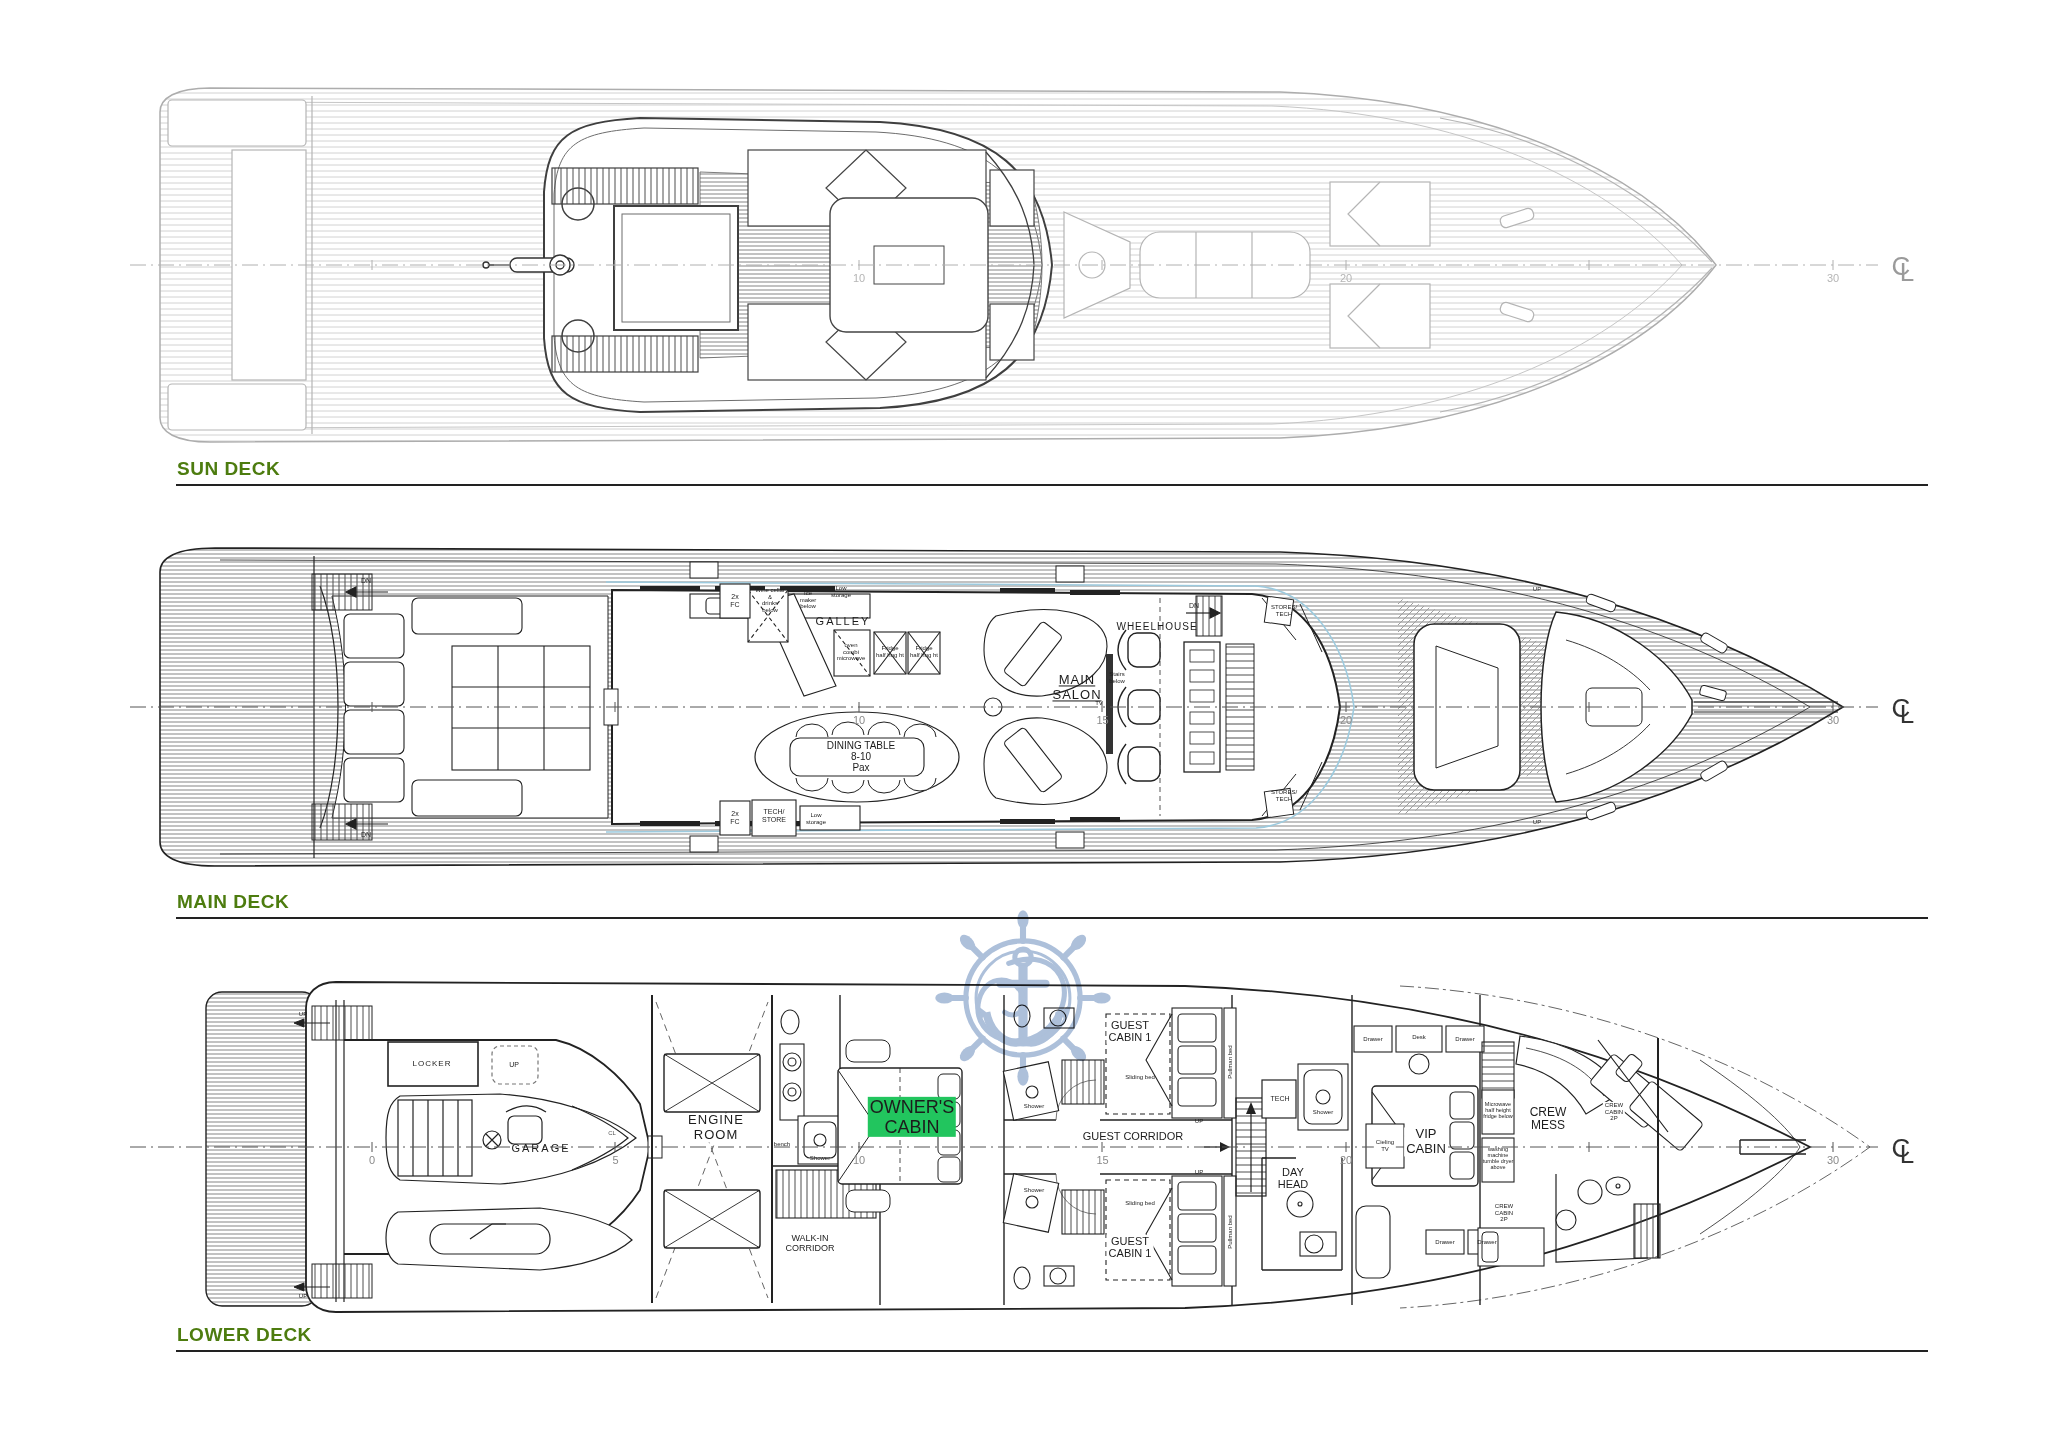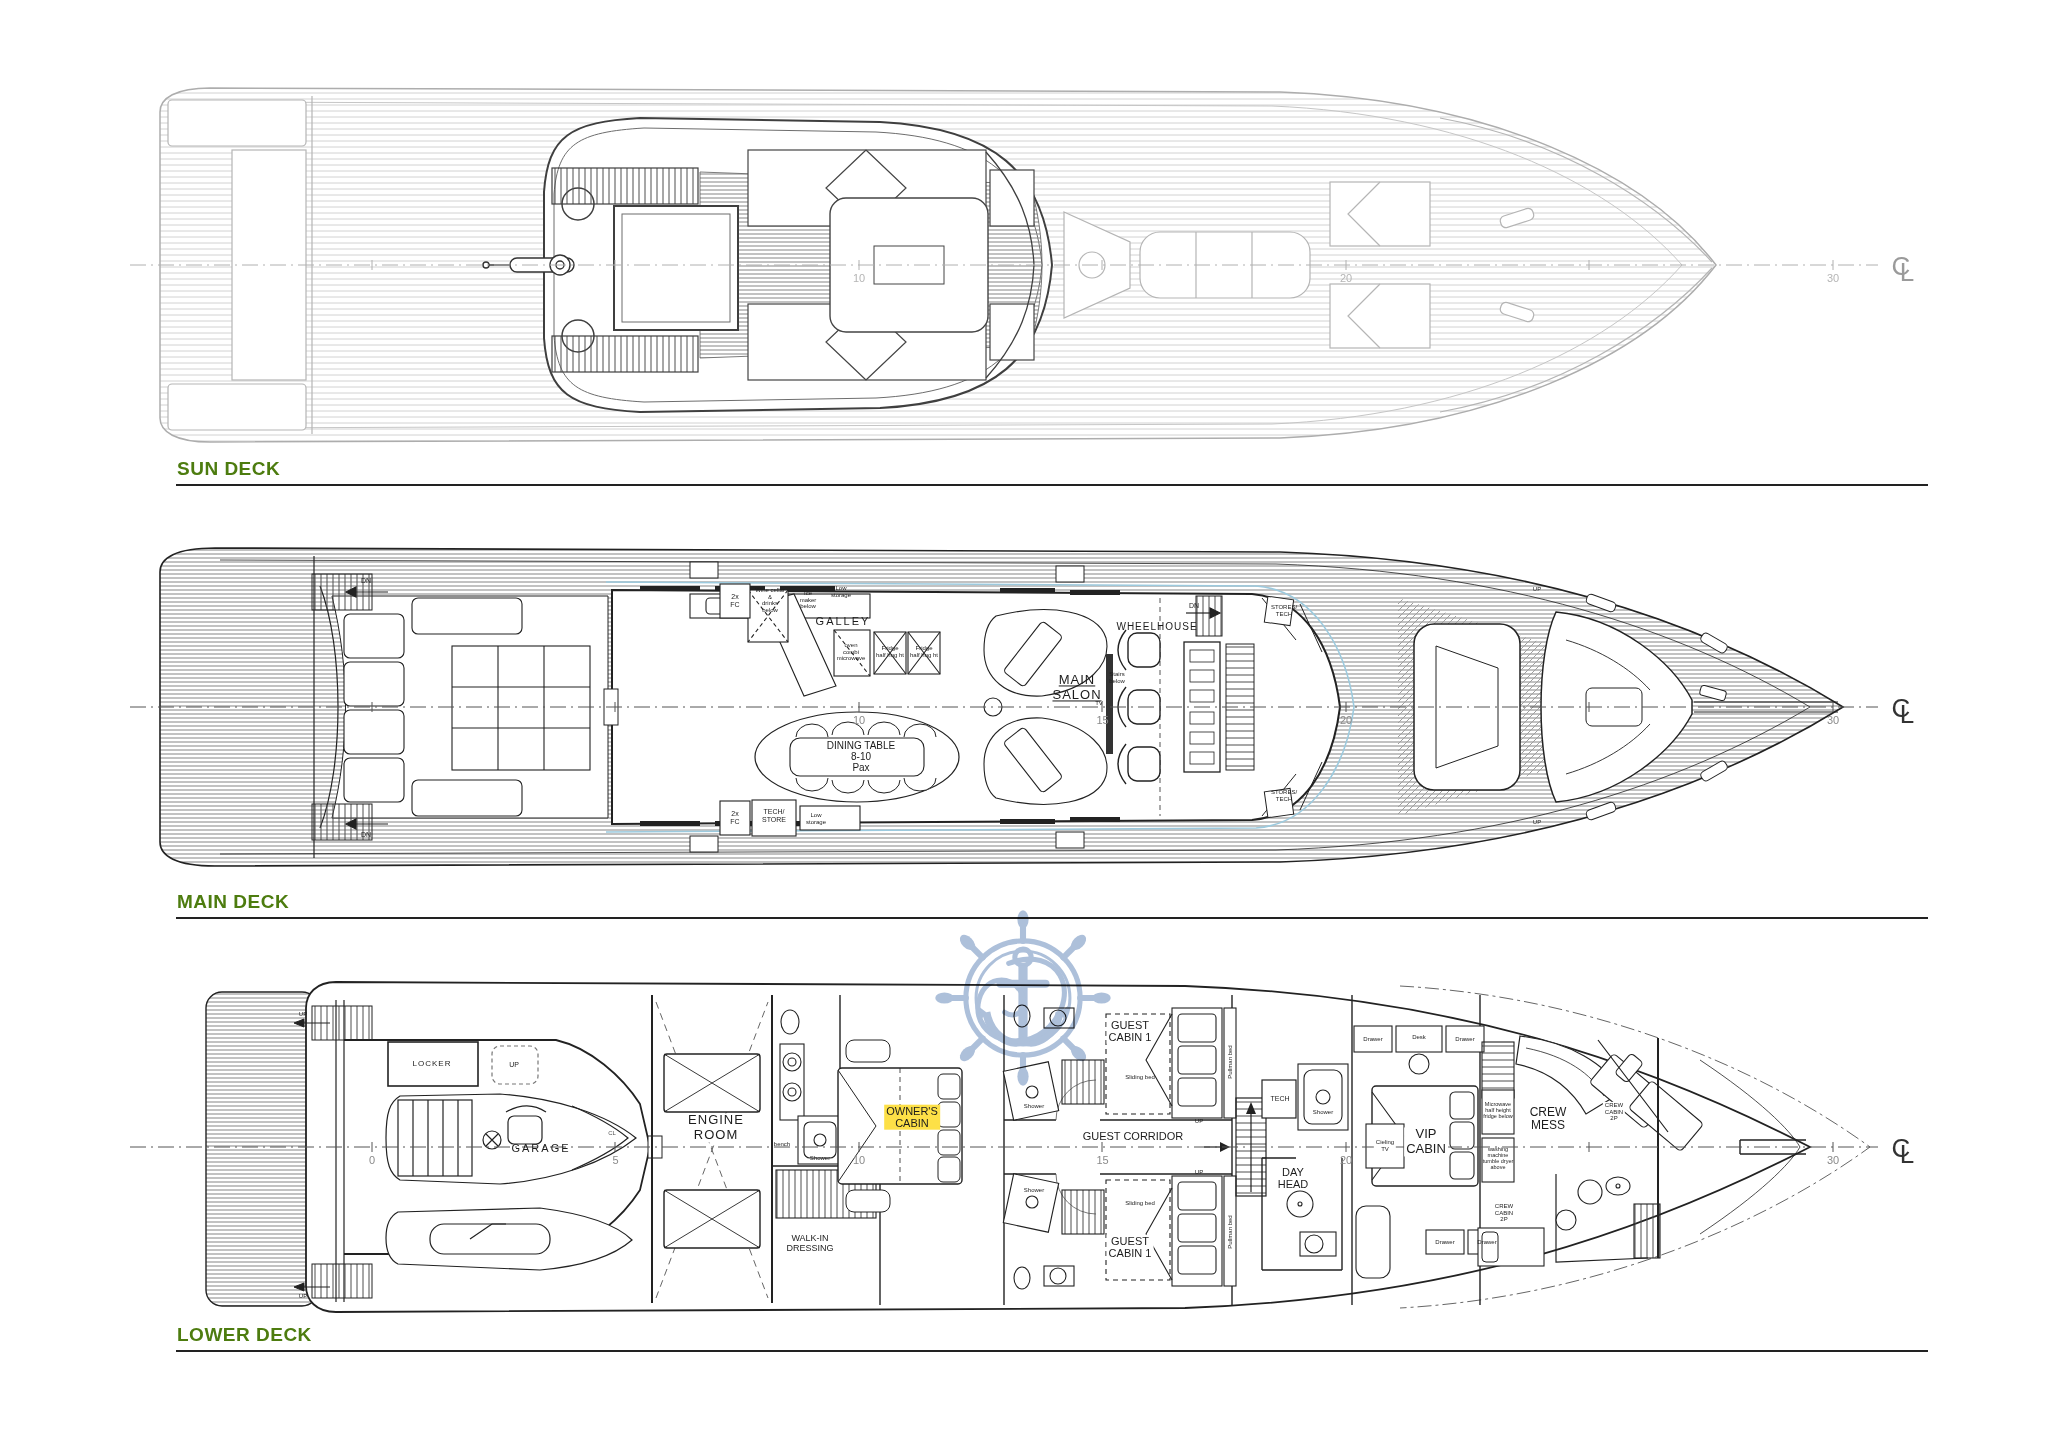--- a/index.html
+++ b/index.html
@@ -520,22 +520,22 @@
       <div class="plan-label" style="left: 432px; top: 1064px; font-size: 8px; letter-spacing: 1px; transform: translate(-50%, -50%); text-align: right;">LOCKER</div>
       <div class="plan-label" style="left: 514px; top: 1065px; font-size: 7px; transform: translate(-50%, -50%);">UP</div>
       <div class="plan-label" style="left: 541px; top: 1148px; font-size: 11px; letter-spacing: 2px; transform: translate(-50%, -50%);">GARAGE</div>
       <div class="plan-label" style="left: 303px; top: 1014px; font-size: 6px; transform: translate(-50%, -50%);">UP</div>
       <div class="plan-label" style="left: 303px; top: 1296px; font-size: 6px; transform: translate(-50%, -50%);">UP</div>
       <div class="plan-label" style="left: 716px; top: 1128px; font-size: 13px; background: rgb(255, 255, 255); padding: 0px 2px; letter-spacing: 1px; transform: translate(-50%, -50%);">ENGINE
 ROOM</div>
       <div class="plan-label" style="left: 782px; top: 1144px; font-size: 6px; transform: translate(-50%, -50%);">bench</div>
       <div class="plan-label" style="left: 820px; top: 1158px; font-size: 6px; transform: translate(-50%, -50%);">Shower</div>
       <div class="plan-label" style="left: 810px; top: 1243px; font-size: 9px; transform: translate(-50%, -50%);">WALK-IN
-DRESSING</div>
-      <div class="plan-label" style="left: 912px; top: 1117px; font-size: 11px; background: #fde047; padding: 0px 2px; transform: translate(-50%, -50%);">OWNER'S
+CORRIDOR</div>
+      <div class="plan-label" style="left: 912px; top: 1117px; font-size: 18px; background: #22c55e; padding: 0px 2px; transform: translate(-50%, -50%);">OWNER'S
 CABIN</div>
       <div class="plan-label" style="left: 1130px; top: 1031px; font-size: 11px; background: rgb(255, 255, 255); padding: 0px 2px; transform: translate(-50%, -50%);">GUEST
 CABIN 1</div>
       <div class="plan-label" style="left: 1140px; top: 1077px; font-size: 6px; transform: translate(-50%, -50%);">Sliding bed</div>
       <div class="plan-label" style="left: 1230px; top: 1062px; font-size: 6px; transform: translate(-50%, -50%) rotate(-90deg);">Pullman bed</div>
       <div class="plan-label" style="left: 1133px; top: 1136px; font-size: 11px; transform: translate(-50%, -50%);">GUEST CORRIDOR</div>
       <div class="plan-label" style="left: 1199px; top: 1121px; font-size: 6px; transform: translate(-50%, -50%);">UP</div>
       <div class="plan-label" style="left: 1199px; top: 1172px; font-size: 6px; transform: translate(-50%, -50%);">UP</div>
       <div class="plan-label" style="left: 1130px; top: 1247px; font-size: 11px; background: rgb(255, 255, 255); padding: 0px 2px; transform: translate(-50%, -50%);">GUEST
 CABIN 1</div>

